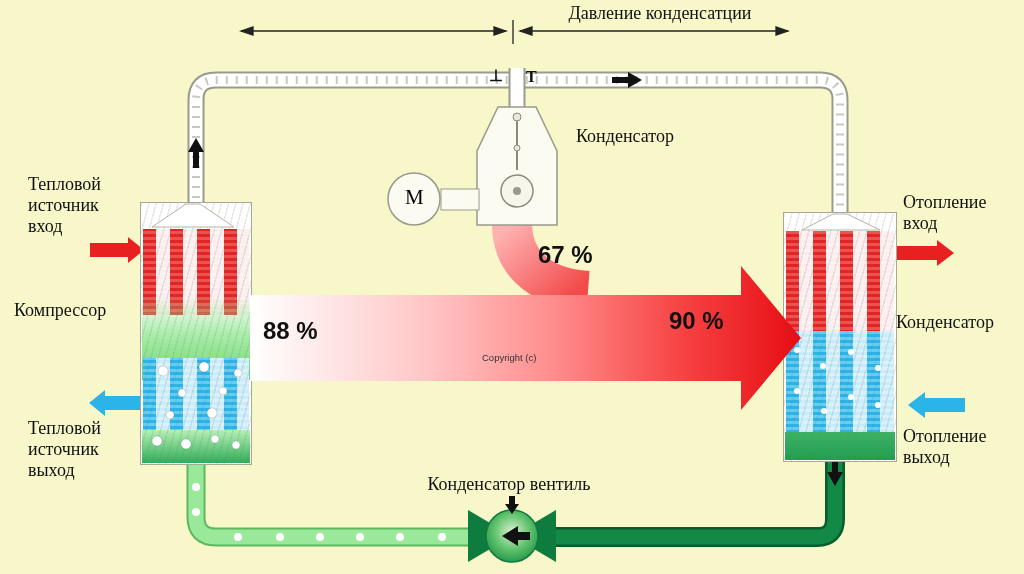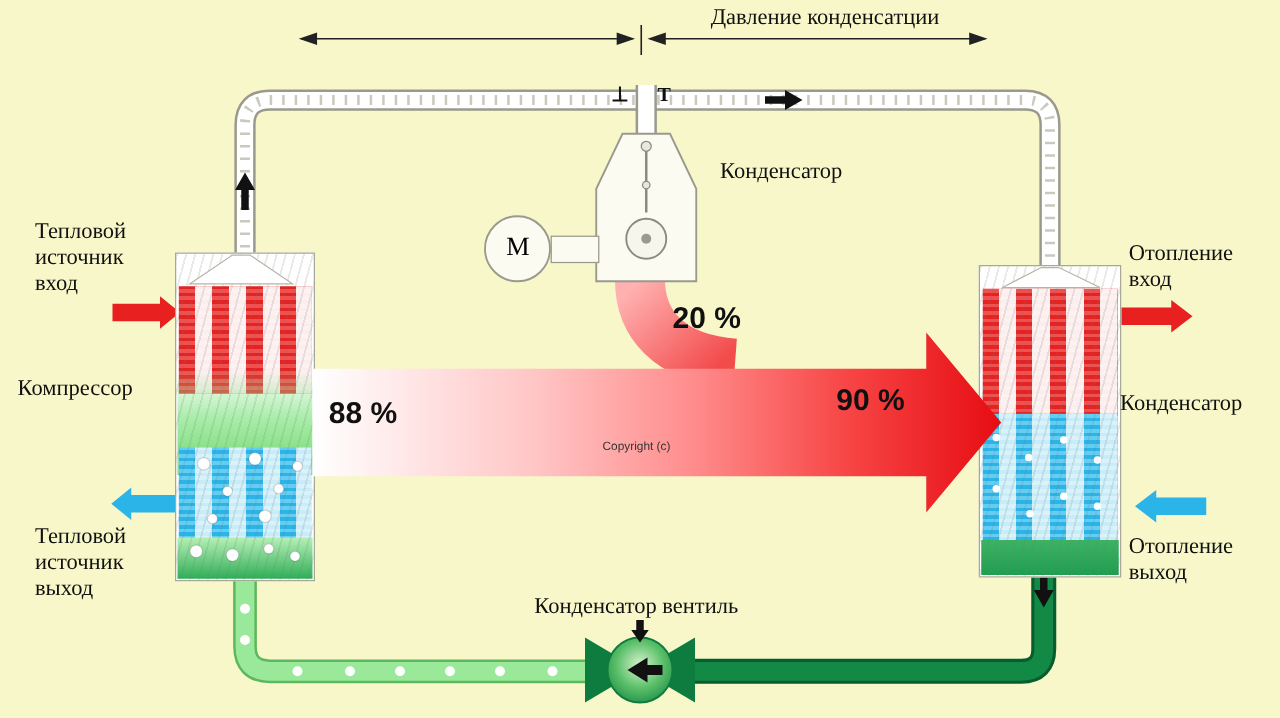--- a/index.html
+++ b/index.html
@@ -209,21 +209,21 @@
   <div class="lbl" style="left:28px;  top:418px;">Тепловой
 источник
 выход</div>
   <div class="lbl" style="left:903px; top:192px;">Отопление
 вход</div>
   <div class="lbl" style="left:896px; top:312px;">Конденсатор</div>
   <div class="lbl" style="left:903px; top:426px;">Отопление
 выход</div>
   <div class="lbl center" style="left:389px; top:474px; width:240px;">Конденсатор вентиль</div>
 
-  <div class="pct" style="left:538px; top:241px;">20 %</div>
+  <div class="pct" style="left:538px; top:241px;">67 %</div>
   <div class="pct" style="left:263px; top:317px;">88 %</div>
   <div class="pct" style="left:669px; top:307px;">90 %</div>
 
   <div class="tiny" style="left:482px; top:352px;">Copyright (c)</div>
   <div class="mlabel" style="left:405px; top:185px;">М</div>
   <div class="sym" style="left:489px; top:66px;">⊥</div>
   <div class="sym" style="left:526px; top:68px;">Т</div>
 
 </div>
 

